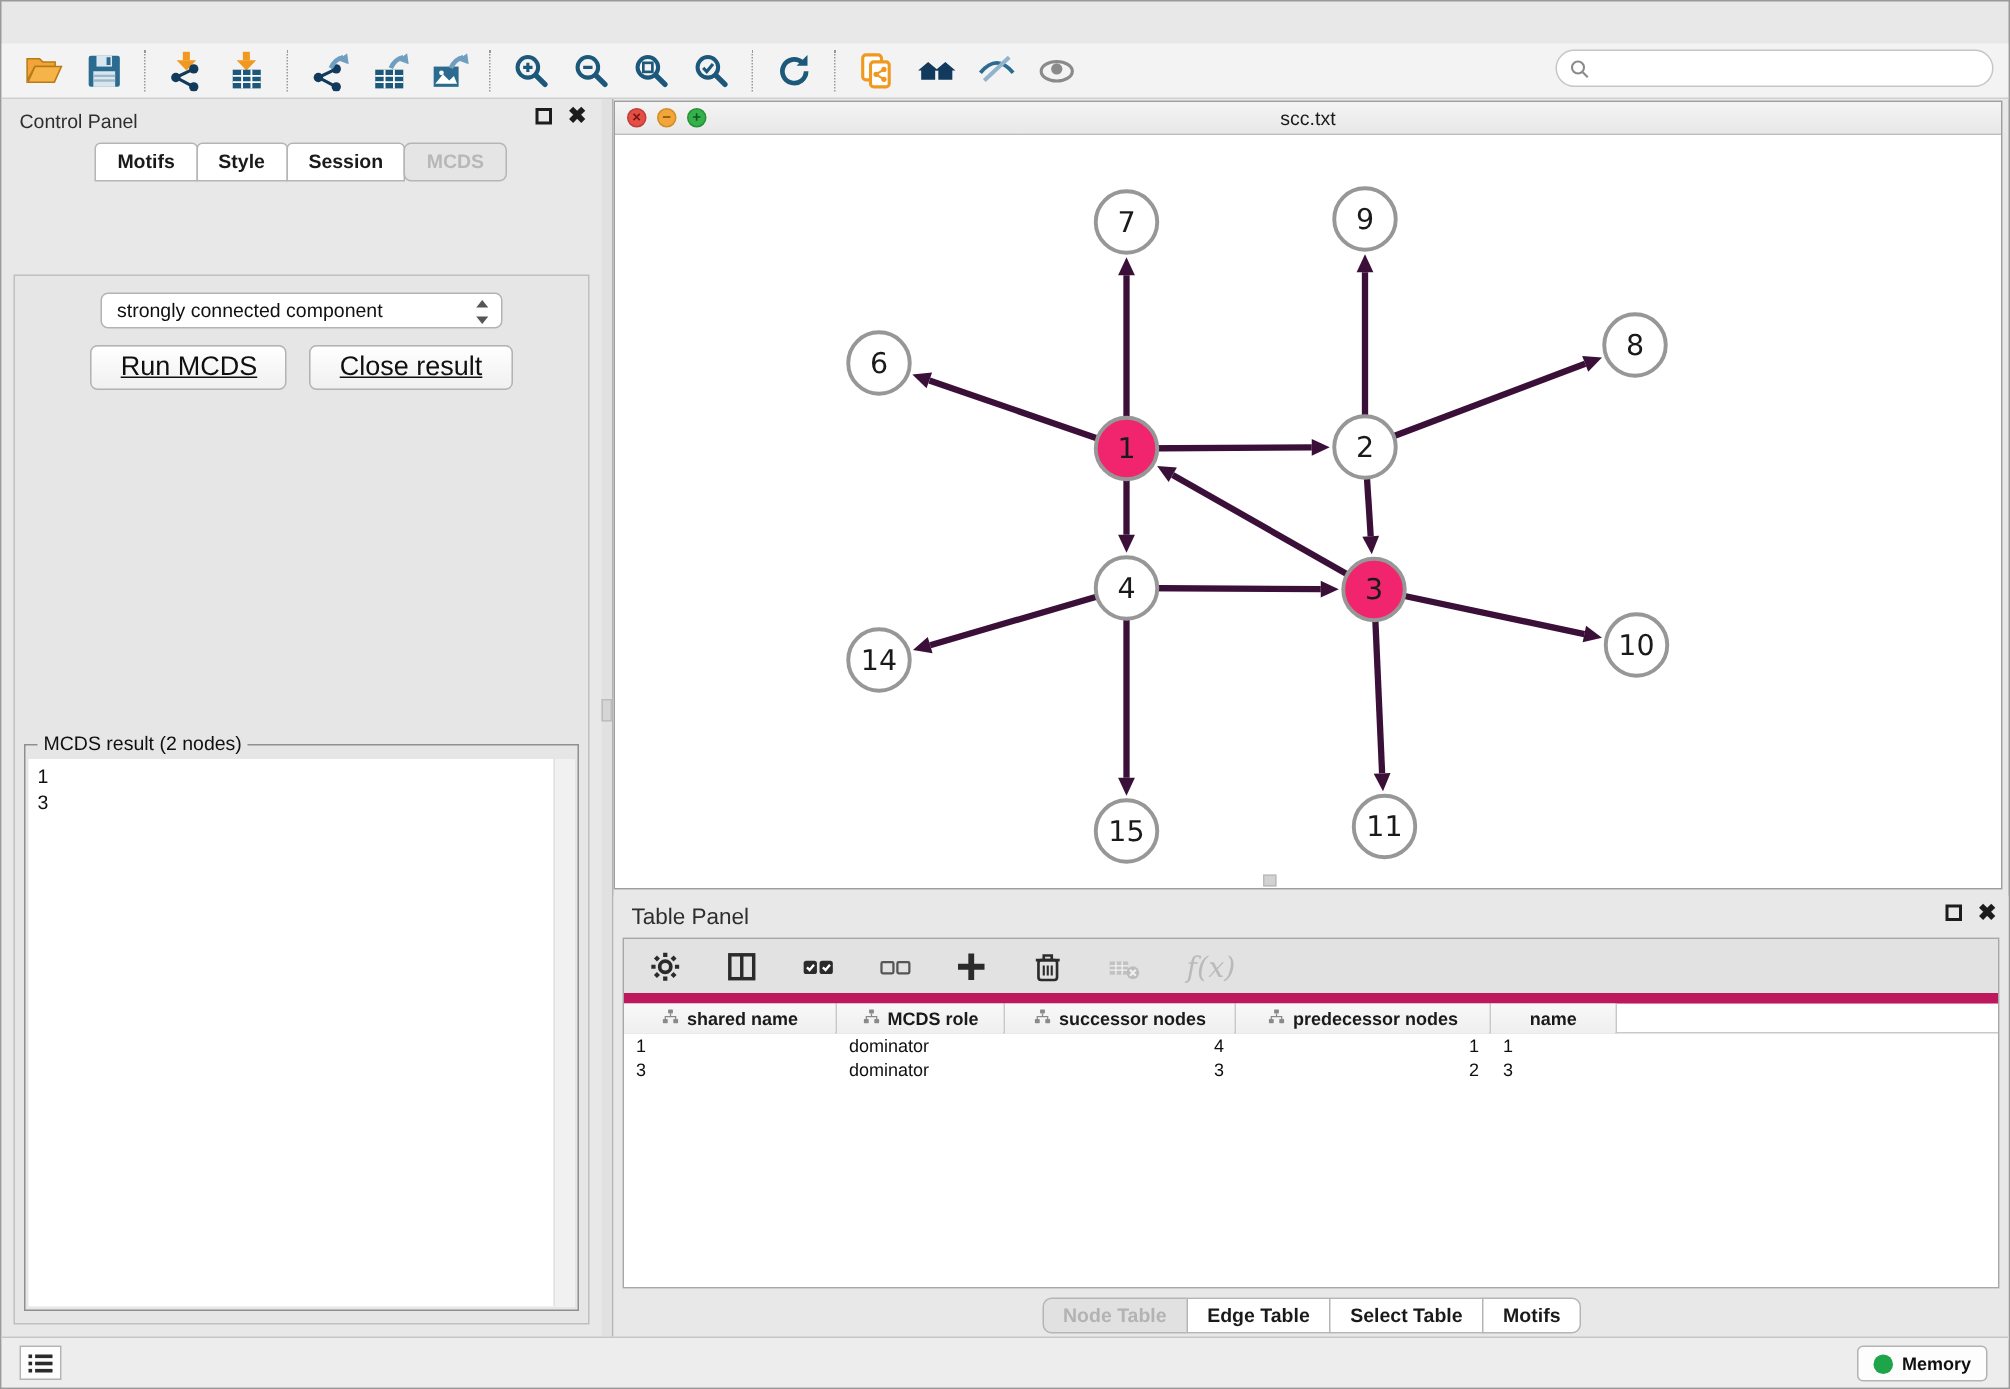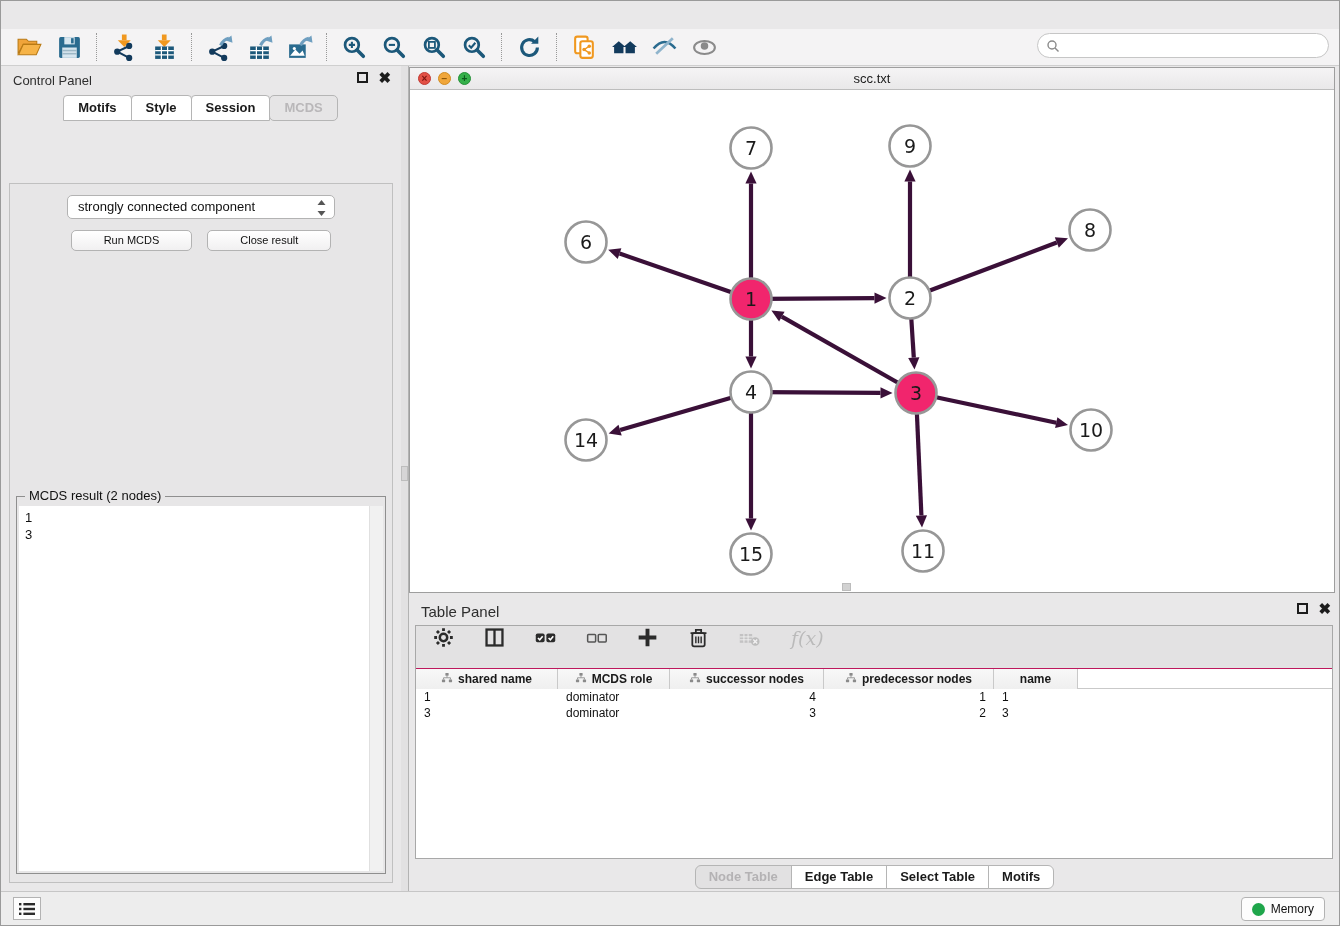--- a/index.html
+++ b/index.html
@@ -54,22 +54,22 @@
   }
   .opt-label { text-align:center; margin-top:20px; font-size:13px; color:#101010; }
   .dropdown {
     position:relative; margin:11px auto 0; width:268px; height:24px;
     background:#fff; border:1px solid #b3b3b3; border-radius:5px;
     font-size:13px; line-height:22px; padding-left:10px; color:#101010;
   }
   .dd-stepper { position:absolute; right:7px; top:3px; }
   .btn-row { display:flex; justify-content:center; gap:15px; margin-top:11px; }
   .pbtn {
-    padding:3px 32px 4px; font-size:11px; color:#101010;
-    background:linear-gradient(#ffffff,#f1f0f1); border:1px solid #b3b3b3; border-radius:5px;
+    padding:3px 19px 4px; font-size:18px; color:#101010;
+    background:linear-gradient(#ffffff,#f1f0f1); border:1px solid #b3b3b3; border-radius:5px;text-decoration:underline;
   }
   .result-group { position:absolute; left:6px; right:6px; top:312px; bottom:8px; border:1px solid #8f8f8f; }
   .result-legend {
     position:absolute; top:-9px; left:8px; background:#e7e6e7; padding:0 4px;
     font-size:13px; color:#101010;
   }
   .result-inner { position:absolute; left:2px; right:2px; top:9px; bottom:2px; background:#fff; }
   .result-text { padding:3px 6px; font-size:13px; line-height:17px; color:#101010; white-space:pre; }
   .result-scroll { position:absolute; right:0; top:0; bottom:0; width:14px; background:#f1f1f1; border-left:1px solid #e0e0e0; }
   
@@ -91,22 +91,22 @@
   .ntl.green { background:#35b04a; border:1px solid #259038; color:#0d5a1d; }
   .net-title { text-align:center; line-height:21px; font-size:13px; color:#1a1a1a; }
   .net-canvas { position:relative; width:924px; height:502px; overflow:hidden; background:#fff; }
   .scroll-nub { position:absolute; left:432px; bottom:1px; width:9px; height:8px; background:#d2d2d2; border:1px solid #bcbcbc; }
   
   .table-panel { position:absolute; left:408px; top:596px; width:932px; height:296px; background:#e9e8e9; }
   .tp-header { position:relative; height:26px; }
   .tp-title { position:absolute; left:12px; top:6px; font-size:15px; color:#2e2e2e; }
   .tp-frame { position:absolute; left:6px; right:8px; top:28px; bottom:34px; border:1px solid #a8a8a8; background:#fff; }
   .tp-toolbar {
-    height:43px; background:#e3e2e3; border-bottom:1px solid #be185d;
-    display:flex; align-items:flex-start; padding-left:16px; gap:28px;
+    height:43px; background:#e3e2e3; border-bottom:7px solid #be185d;
+    display:flex; align-items:center; padding-left:16px; gap:28px;
   }
   .tp-tool { display:flex; align-items:center; justify-content:center; }
   .tp-tool.disabled { opacity:.55; }
   .tbl-header { display:flex; height:20px; border-bottom:1px solid #c9c9c9; }
   .th {
     display:flex; align-items:center; justify-content:center; gap:5px;
     font-size:12px; color:#1a1a1a; background:linear-gradient(#f8f8f8,#efefef);
     border-right:1px solid #c9c9c9; height:20px;font-weight:bold;
   }
   .tbl-row { display:flex; height:16px; }
@@ -121,21 +121,21 @@
   .btab.active { background:#e2e1e2; color:#b4b2b4; }
   
   .statusbar { position:absolute; left:0; bottom:0; width:100%; height:34px; background:#ededed; border-top:1px solid #c6c6c6; }
   .menu-btn {
     position:absolute; left:12px; top:5px; width:28px; height:23px;
     background:#fdfdfd; border:1px solid #b3b3b3; display:flex; align-items:center; justify-content:center;
   }
   .memory-btn {
     position:absolute; right:14px; top:5px; height:24px; padding:0 10px;
     background:#fdfdfd; border:1px solid #b3b3b3; border-radius:4px;
-    display:flex; align-items:center; gap:6px; font-size:12px; color:#101010;
+    display:flex; align-items:center; gap:6px; font-size:12px; color:#101010;font-weight:bold;
   }
   .mem-dot { width:13px; height:13px; border-radius:50%; }
 </style>
 </head>
 <body>
 
 <div id="app">
 
 
   <div class="toolbar">

